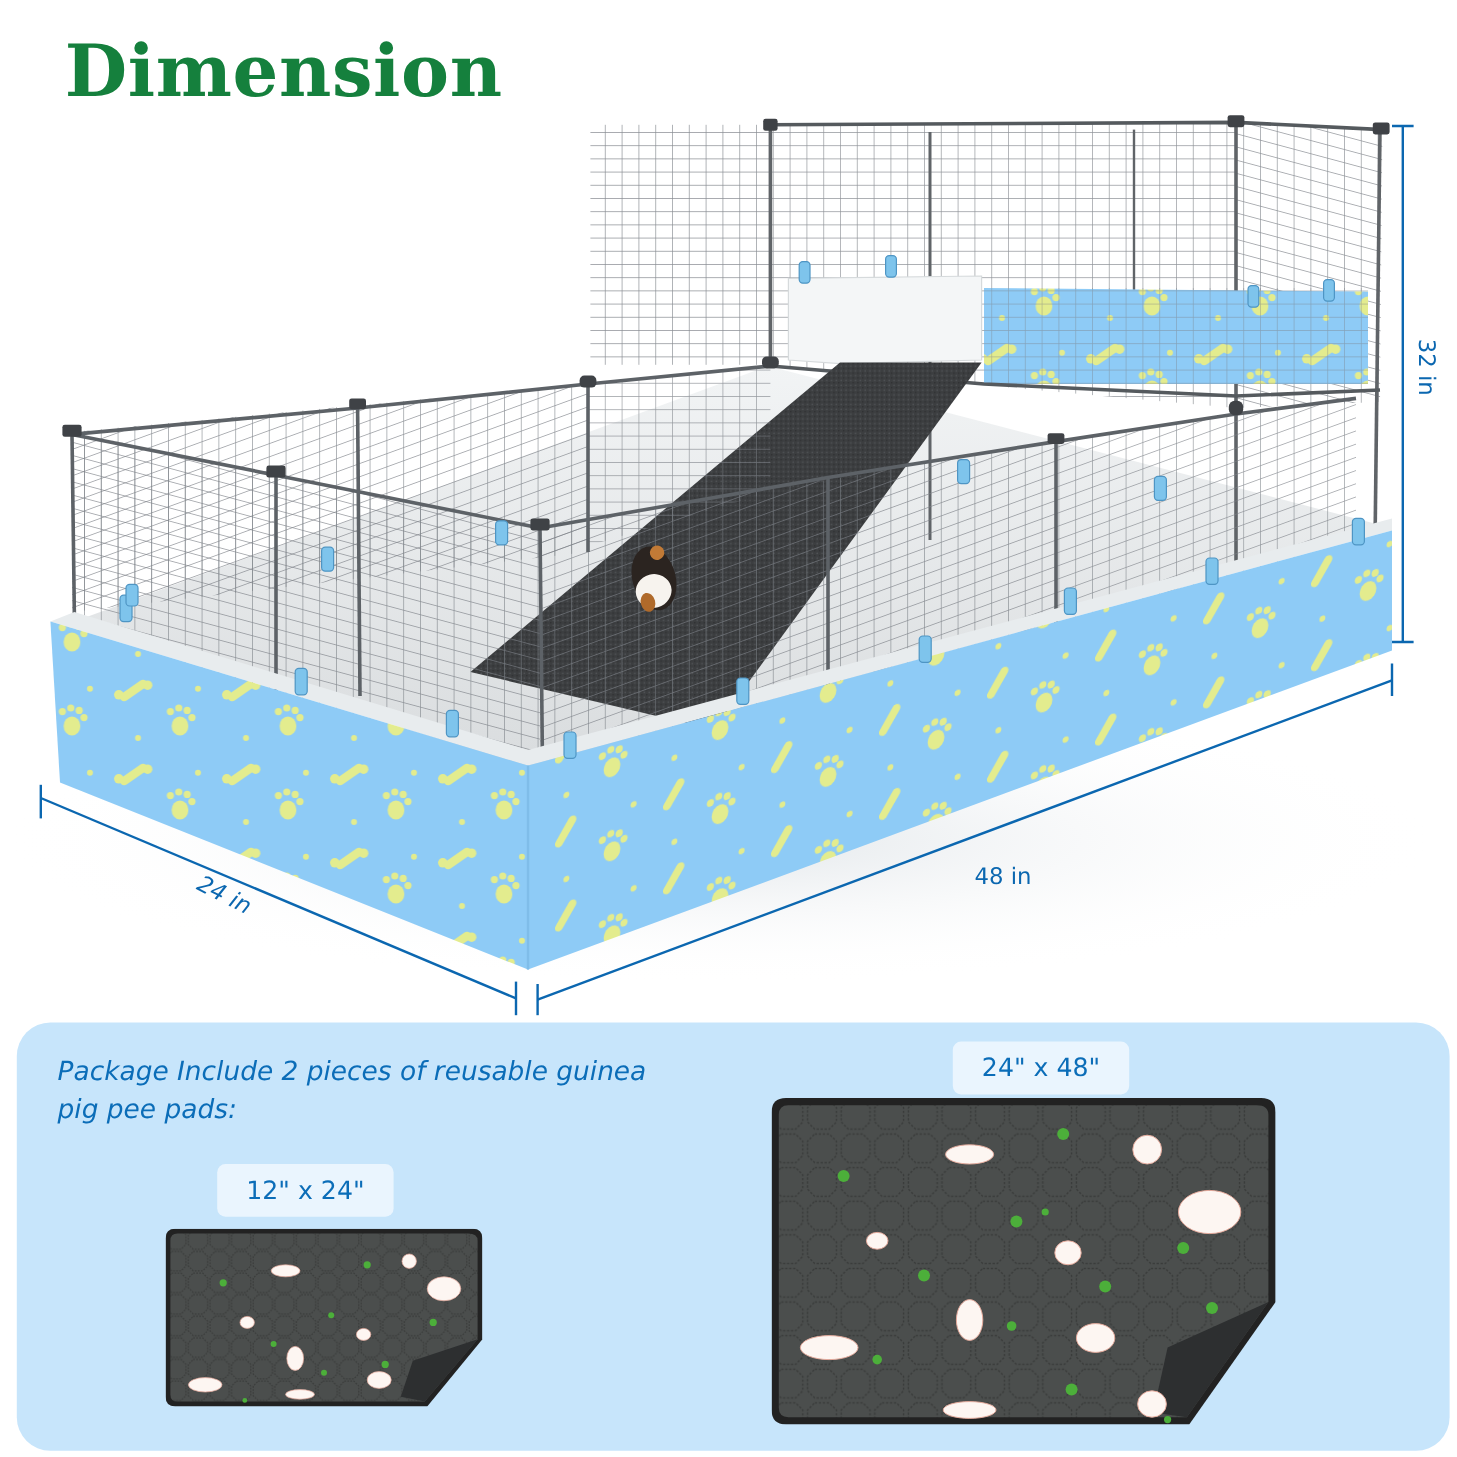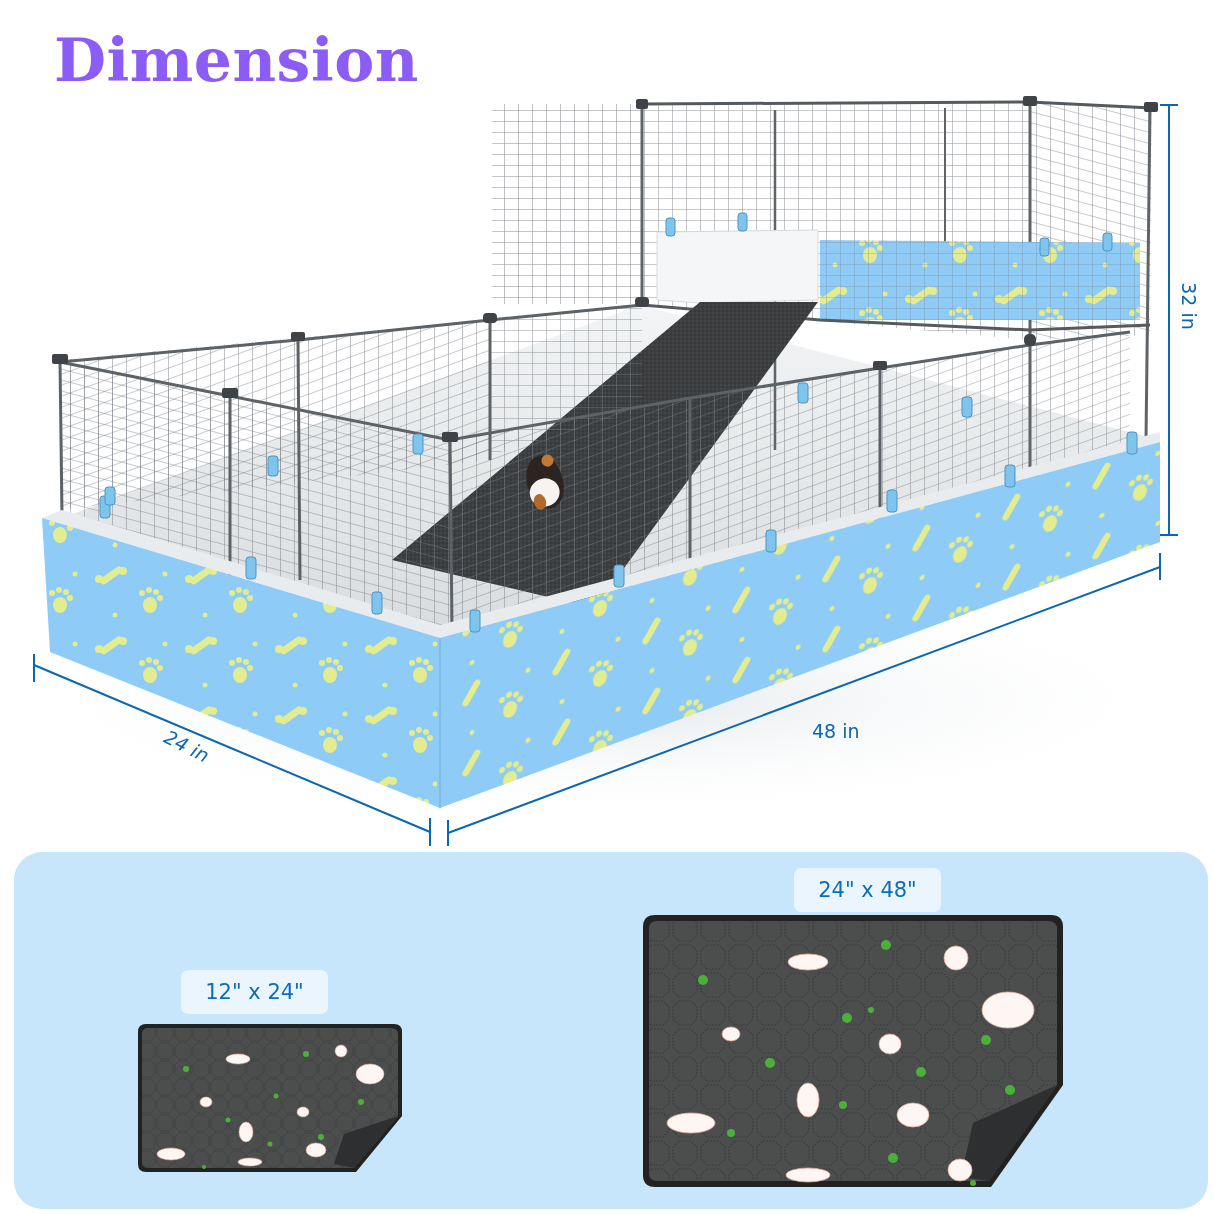--- a/index.html
+++ b/index.html
@@ -1,17 +1,17 @@
 <!DOCTYPE html>
 <html><head>
 <meta charset="utf-8">
 <style>
   html, body { margin:0; padding:0; background:#ffffff; }
   body { width:1214px; height:1214px; position:relative; overflow:hidden; font-family:"Liberation Sans", sans-serif; }
-  .title { position:absolute; left:54px; top:20px; font-family:"DejaVu Serif", "Liberation Serif", serif; font-weight:bold; font-size:60px; color:#8b5cf6; letter-spacing:0.5px; margin:0; line-height:80px; }
+  .title { position:absolute; left:54px; top:20px; font-family:"DejaVu Serif", "Liberation Serif", serif; font-weight:bold; font-size:60px; color:#15803d; letter-spacing:0.5px; margin:0; line-height:80px; }
   .scene { position:absolute; left:0; top:0; width:1214px; height:850px; }
   .dim-label { position:absolute; font-family:"DejaVu Sans", sans-serif; color:#0b67b0; font-size:19px; white-space:nowrap; }
   .dim-label.h { left:1165px; top:295px; transform:rotate(90deg); transform-origin:center; }
   .dim-label.w { left:163px; top:735px; transform:rotate(27deg); font-style:italic; }
   .dim-label.l { left:812px; top:680px;margin-top:40px; }
   .panel { position:absolute; left:14px; top:852px; width:1194px; height:357px; background:#c7e5fb; border-radius:28px; }
   .pkg-text { position:absolute; left:34px; top:26px; font-family:"DejaVu Sans", sans-serif; font-style:italic; font-size:22px; line-height:32px; color:#0b6db8; width:520px; }
   .size-tag { position:absolute; background:#eaf5fe; border-radius:7px; color:#0b6db8; font-family:"DejaVu Sans", sans-serif; font-size:21px; text-align:center; }
   .size-tag.small { left:167px; top:118px; width:147px; height:44px; line-height:44px; }
   .size-tag.large { left:780px; top:16px; width:147px; height:44px; line-height:44px; }
@@ -188,20 +188,21 @@
     <line x1="448" y1="820" x2="448" y2="846"></line>
     <line x1="1160" y1="553" x2="1160" y2="580"></line>
   </g>
 </svg>
 
 <div class="dim-label h">32 in</div>
 <div class="dim-label w">24 in</div>
 <div class="dim-label l">48 in</div>
 
 <div class="panel">
+  <div class="pkg-text">Package Include 2 pieces of reusable guinea pig pee pads:</div>
 
   <div class="size-tag small">12" x 24"</div>
   <svg class="pad small" viewBox="0 0 264 148">
     <defs>
       <pattern id="oct" width="18" height="18" patternUnits="userSpaceOnUse">
         <rect width="18" height="18" fill="#4b4e4d"></rect>
         <polygon points="5,1 13,1 17,5 17,13 13,17 5,17 1,13 1,5" fill="none" stroke="#3a3c3b" stroke-width="1" stroke-dasharray="1.5 1"></polygon>
       </pattern>
     </defs>
     <path d="M8 0 H256 Q264 0 264 8 V92 L218 148 H8 Q0 148 0 140 V8 Q0 0 8 0 Z" fill="#222"></path>

